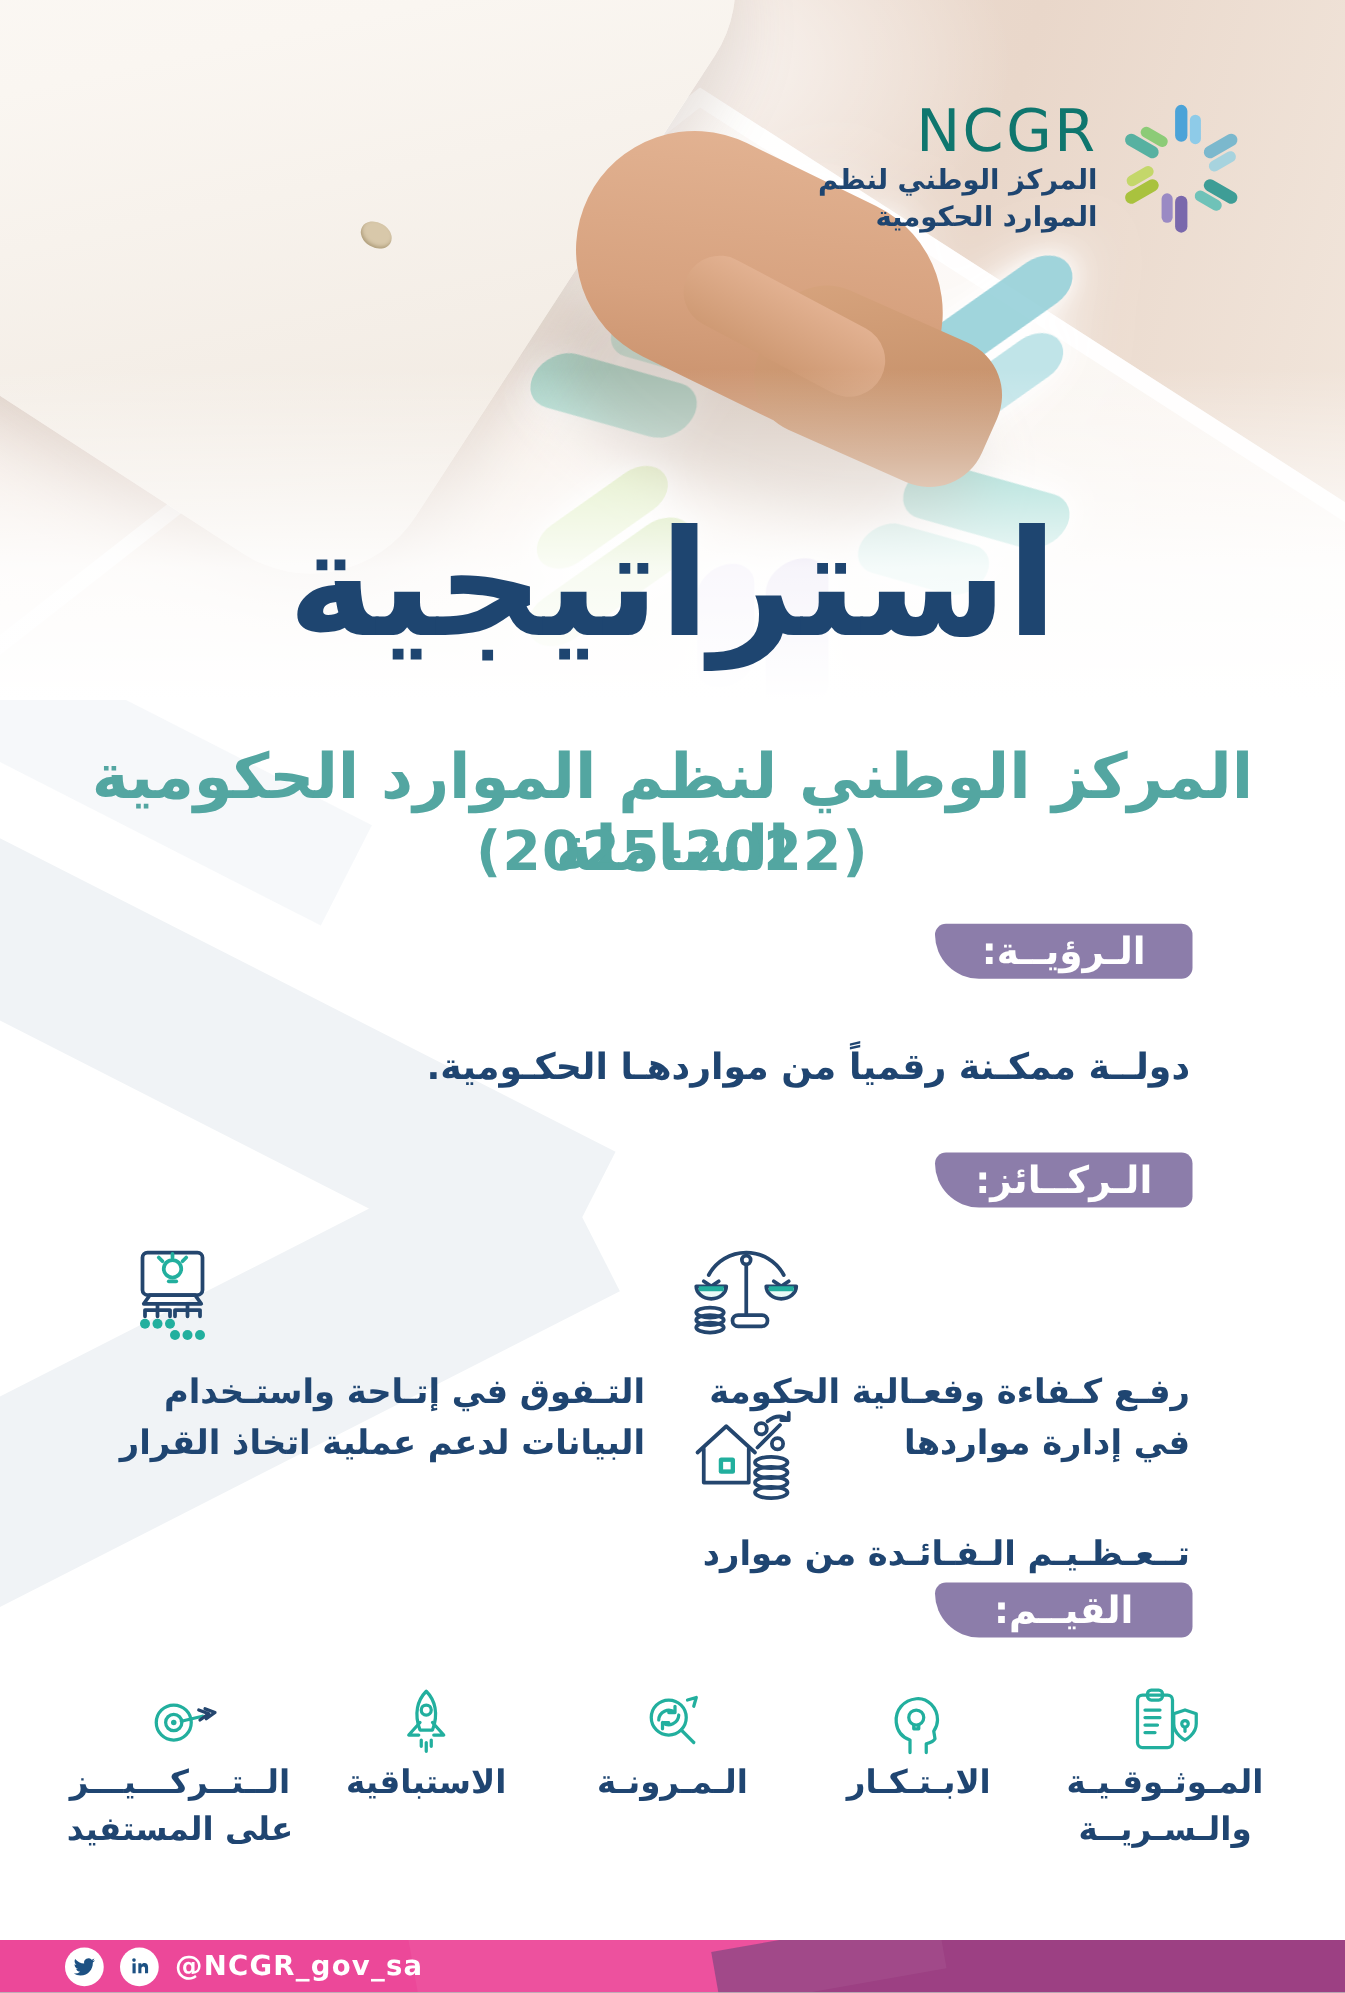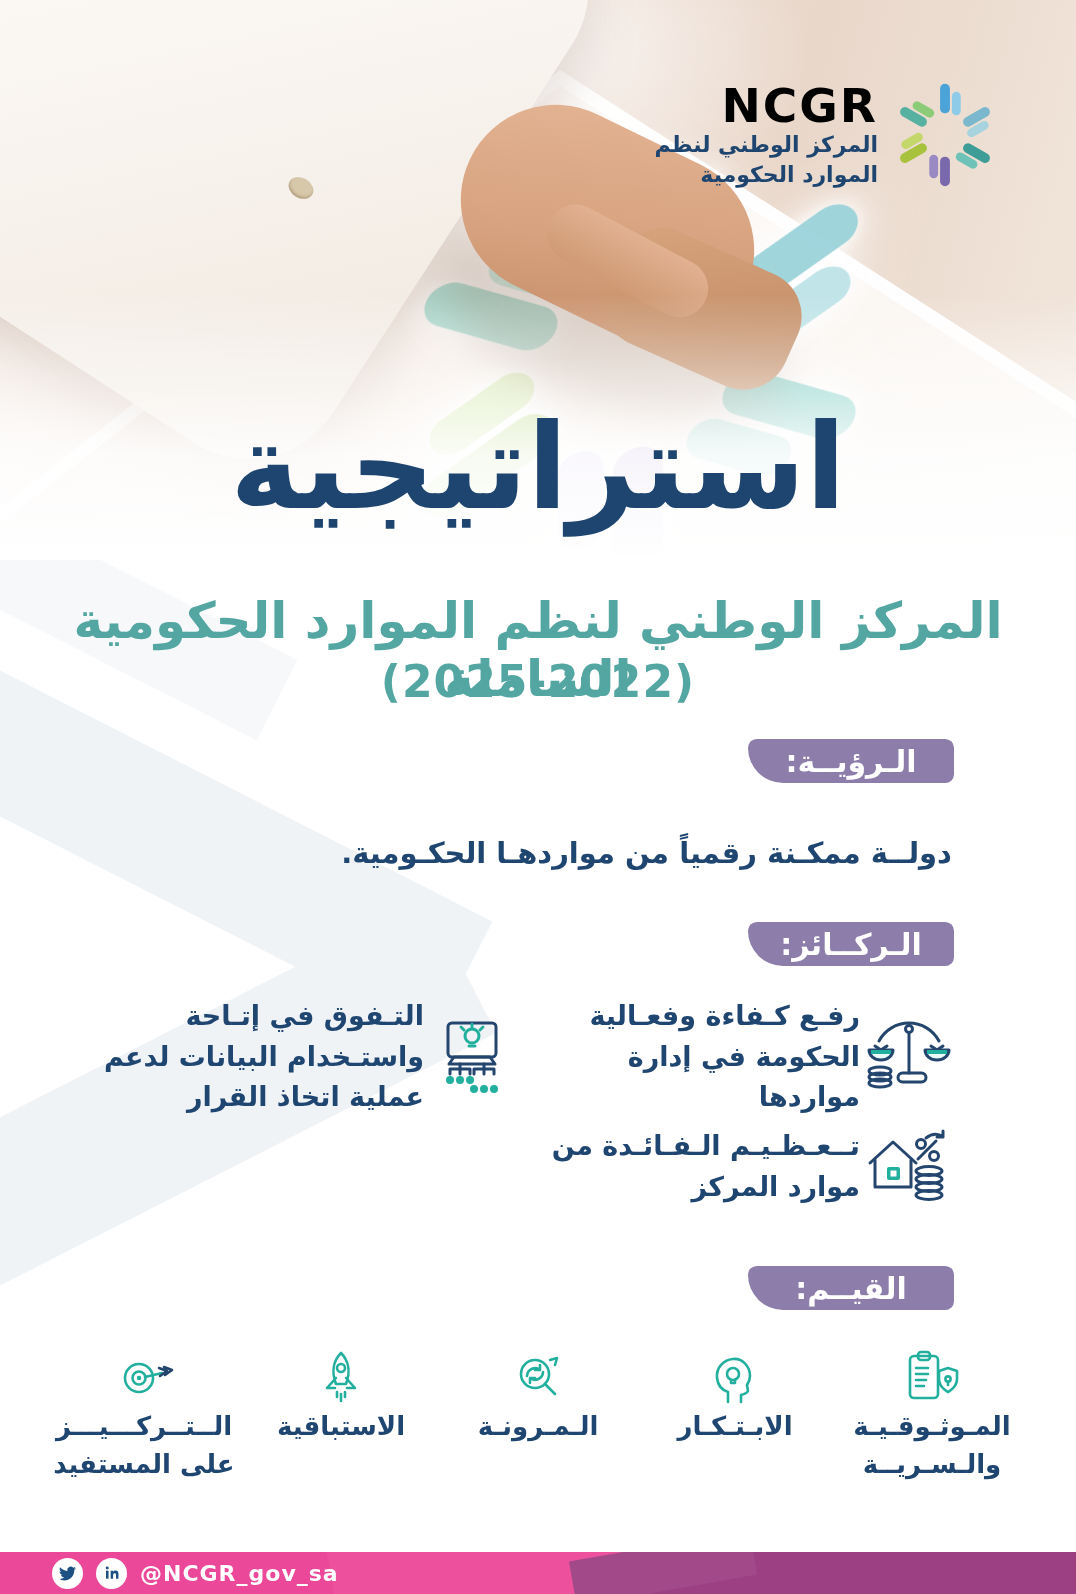--- a/index.html
+++ b/index.html
@@ -66,21 +66,21 @@
   }
   .index-finger{
     position:absolute; left:540px; top:232px; width:175px; height:58px; border-radius:30px;
     background:linear-gradient(180deg,#e2b191 0%,#cf9a74 100%);
     transform:rotate(28deg);
   }
 
   
   .brand{ position:absolute; top:76px; right:72px; display:flex; align-items:center; gap:8px; z-index:6; }
   .brand-text{ display:flex; flex-direction:column; align-items:flex-end; }
-  .brand-name{ font-size:47px; font-weight:bold; color:#000000; letter-spacing:2px; line-height:1.05; }
+  .brand-name{ font-size:47px; font-weight:normal; color:#0f766e; letter-spacing:2px; line-height:1.05; }
   .brand-tagline{ direction:rtl; font-size:22px; font-weight:bold; color:#1E4570; line-height:1.35; text-align:center; }
   .brand-mark{ width:118px; height:118px; }
 
   .photo-fade{
     position:absolute; left:0; right:0; top:295px; height:265px;
     background:linear-gradient(180deg, rgba(255,255,255,0) 0%, rgba(255,255,255,.88) 60%, #ffffff 100%);
   }
 
   
   .main-title{
@@ -106,21 +106,21 @@
   .badge-vision{ top:739px; }
   .badge-pillars{ top:922px; }
   .badge-values{ top:1266px; }
 
   .vision-text{
     position:absolute; top:836px; right:124px; left:60px; z-index:2;
     direction:rtl; text-align:right; font-size:29px; font-weight:bold; color:#1F4571;
   }
 
   
-  .pillar{ position:absolute; z-index:2; display:flex; direction:rtl; align-items:center; gap:2px; }
+  .pillar{ position:absolute; z-index:2; display:flex; direction:rtl; align-items:flex-end; gap:18px;flex-direction:column; }
   .pillar-icon{ width:90px; height:80px; flex:0 0 auto; }
   .pillar-icon svg{ width:100%; height:100%; }
   .pillar-text{ direction:rtl; text-align:right; font-size:27px; font-weight:bold; color:#1F4571; line-height:1.5; }
   .pillar-1{ top:996px;  right:124px; width:402px; }
   .pillar-2{ top:996px;  left:92px;  width:424px; }
   .pillar-3{ top:1126px; right:124px; width:402px; }
   .pillar-4{ top:1126px; left:92px;  width:424px; }
 
   
   .values-row{

